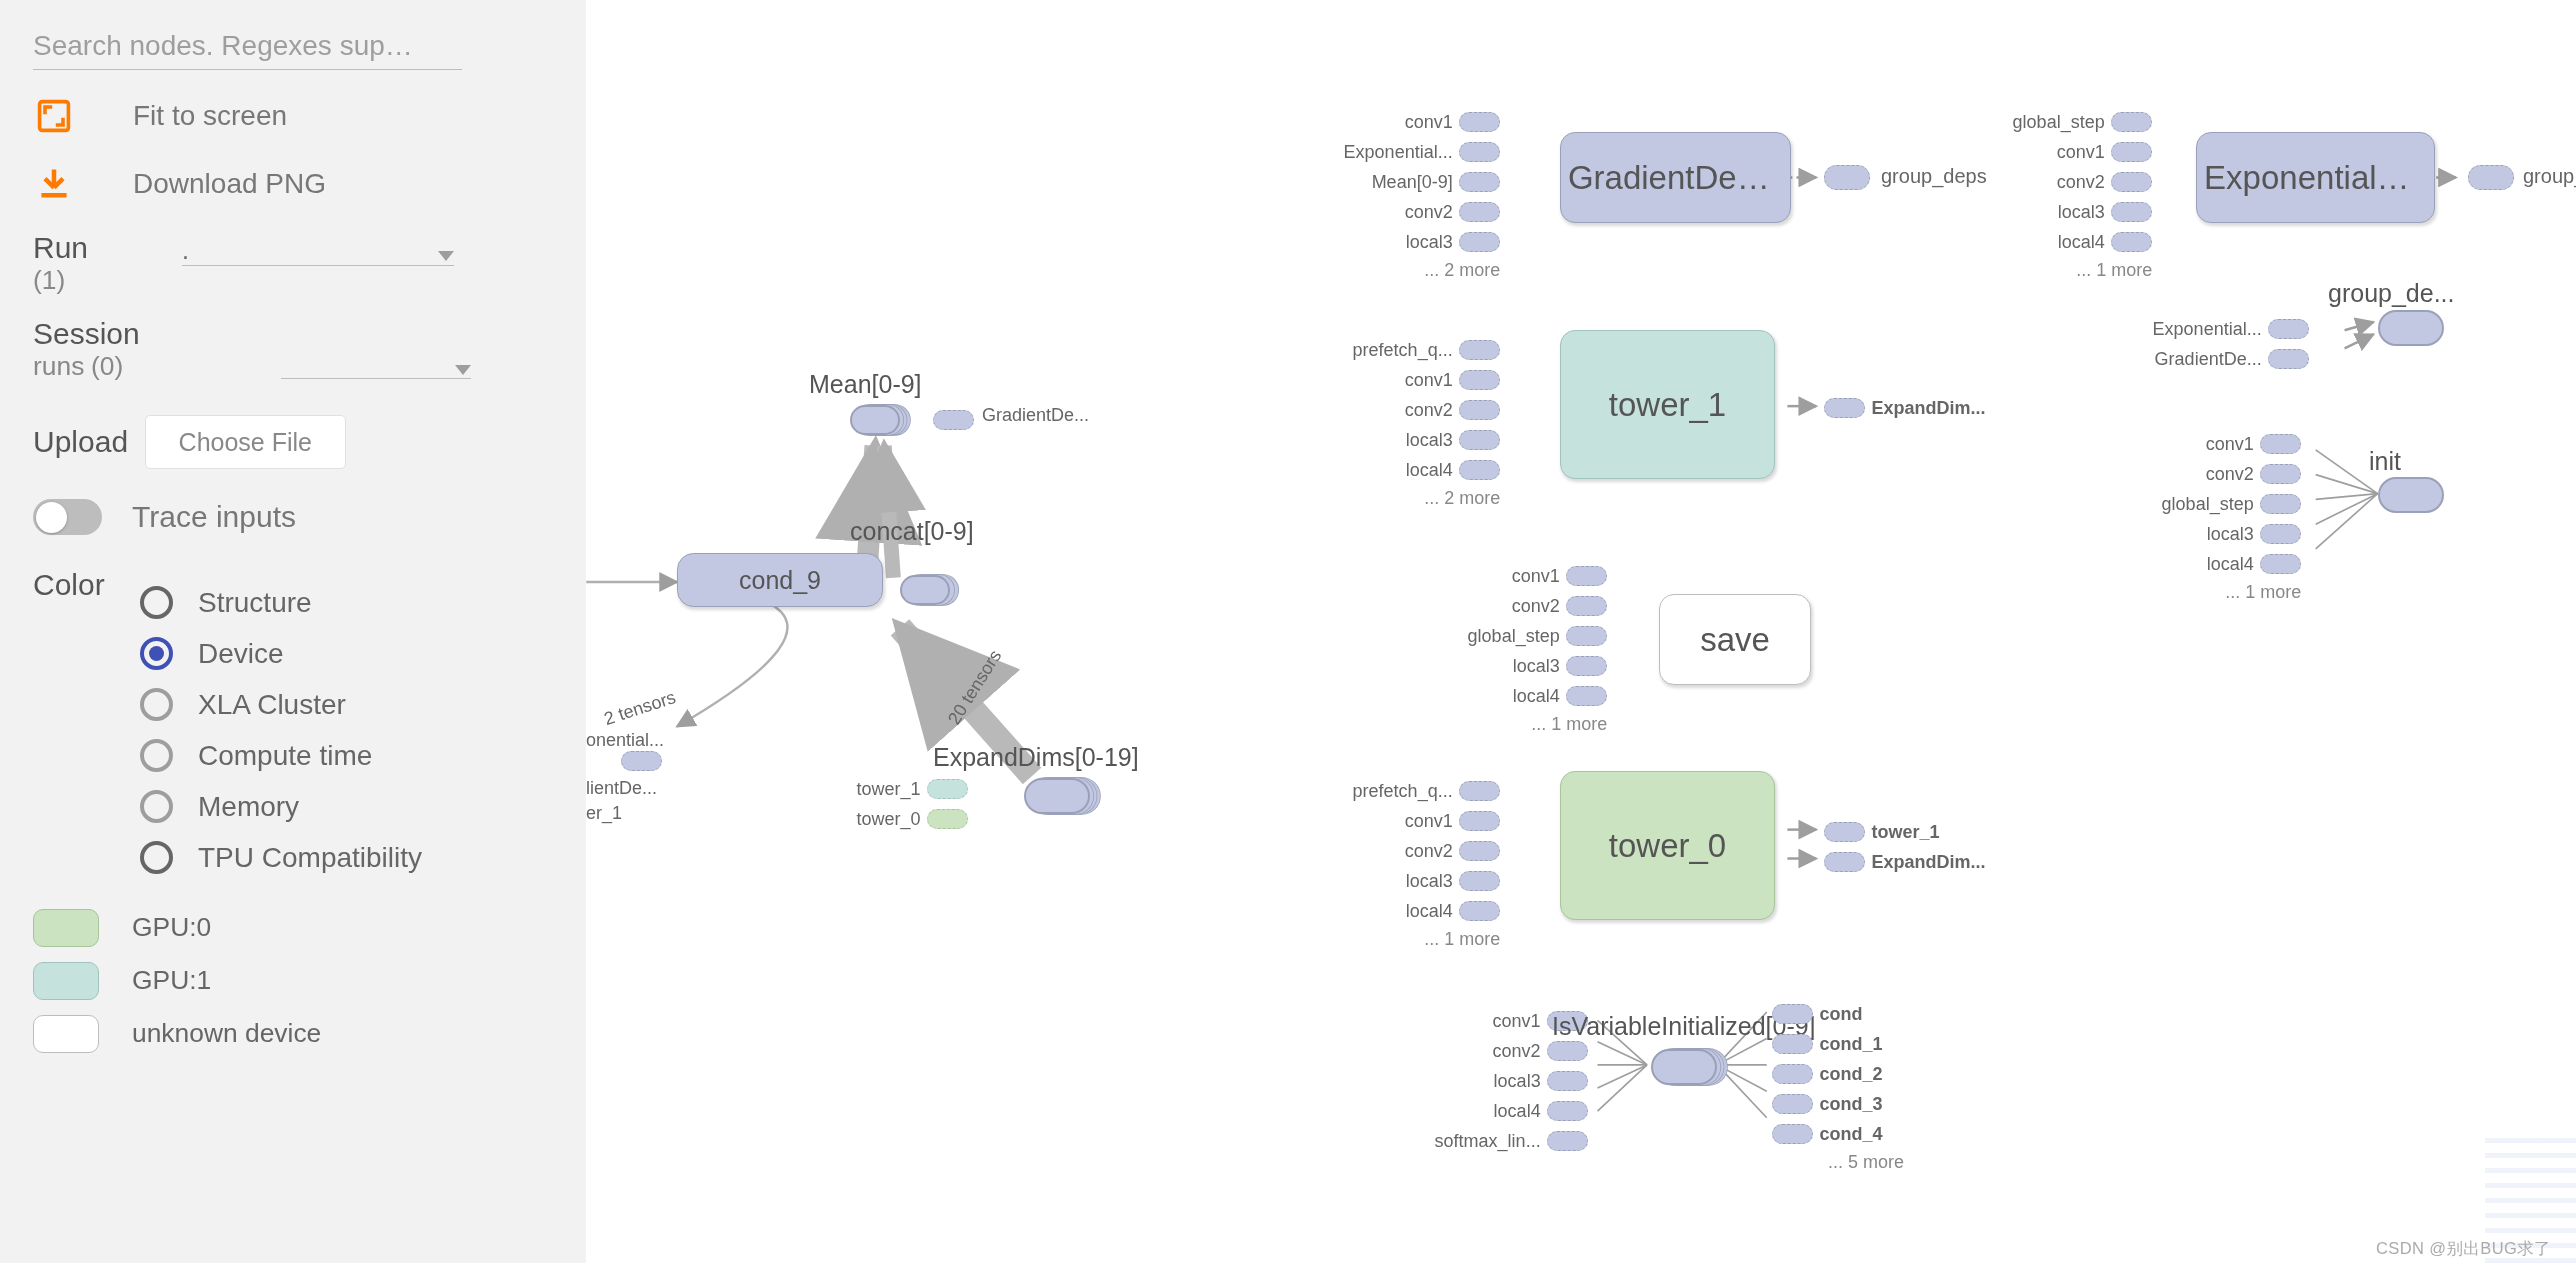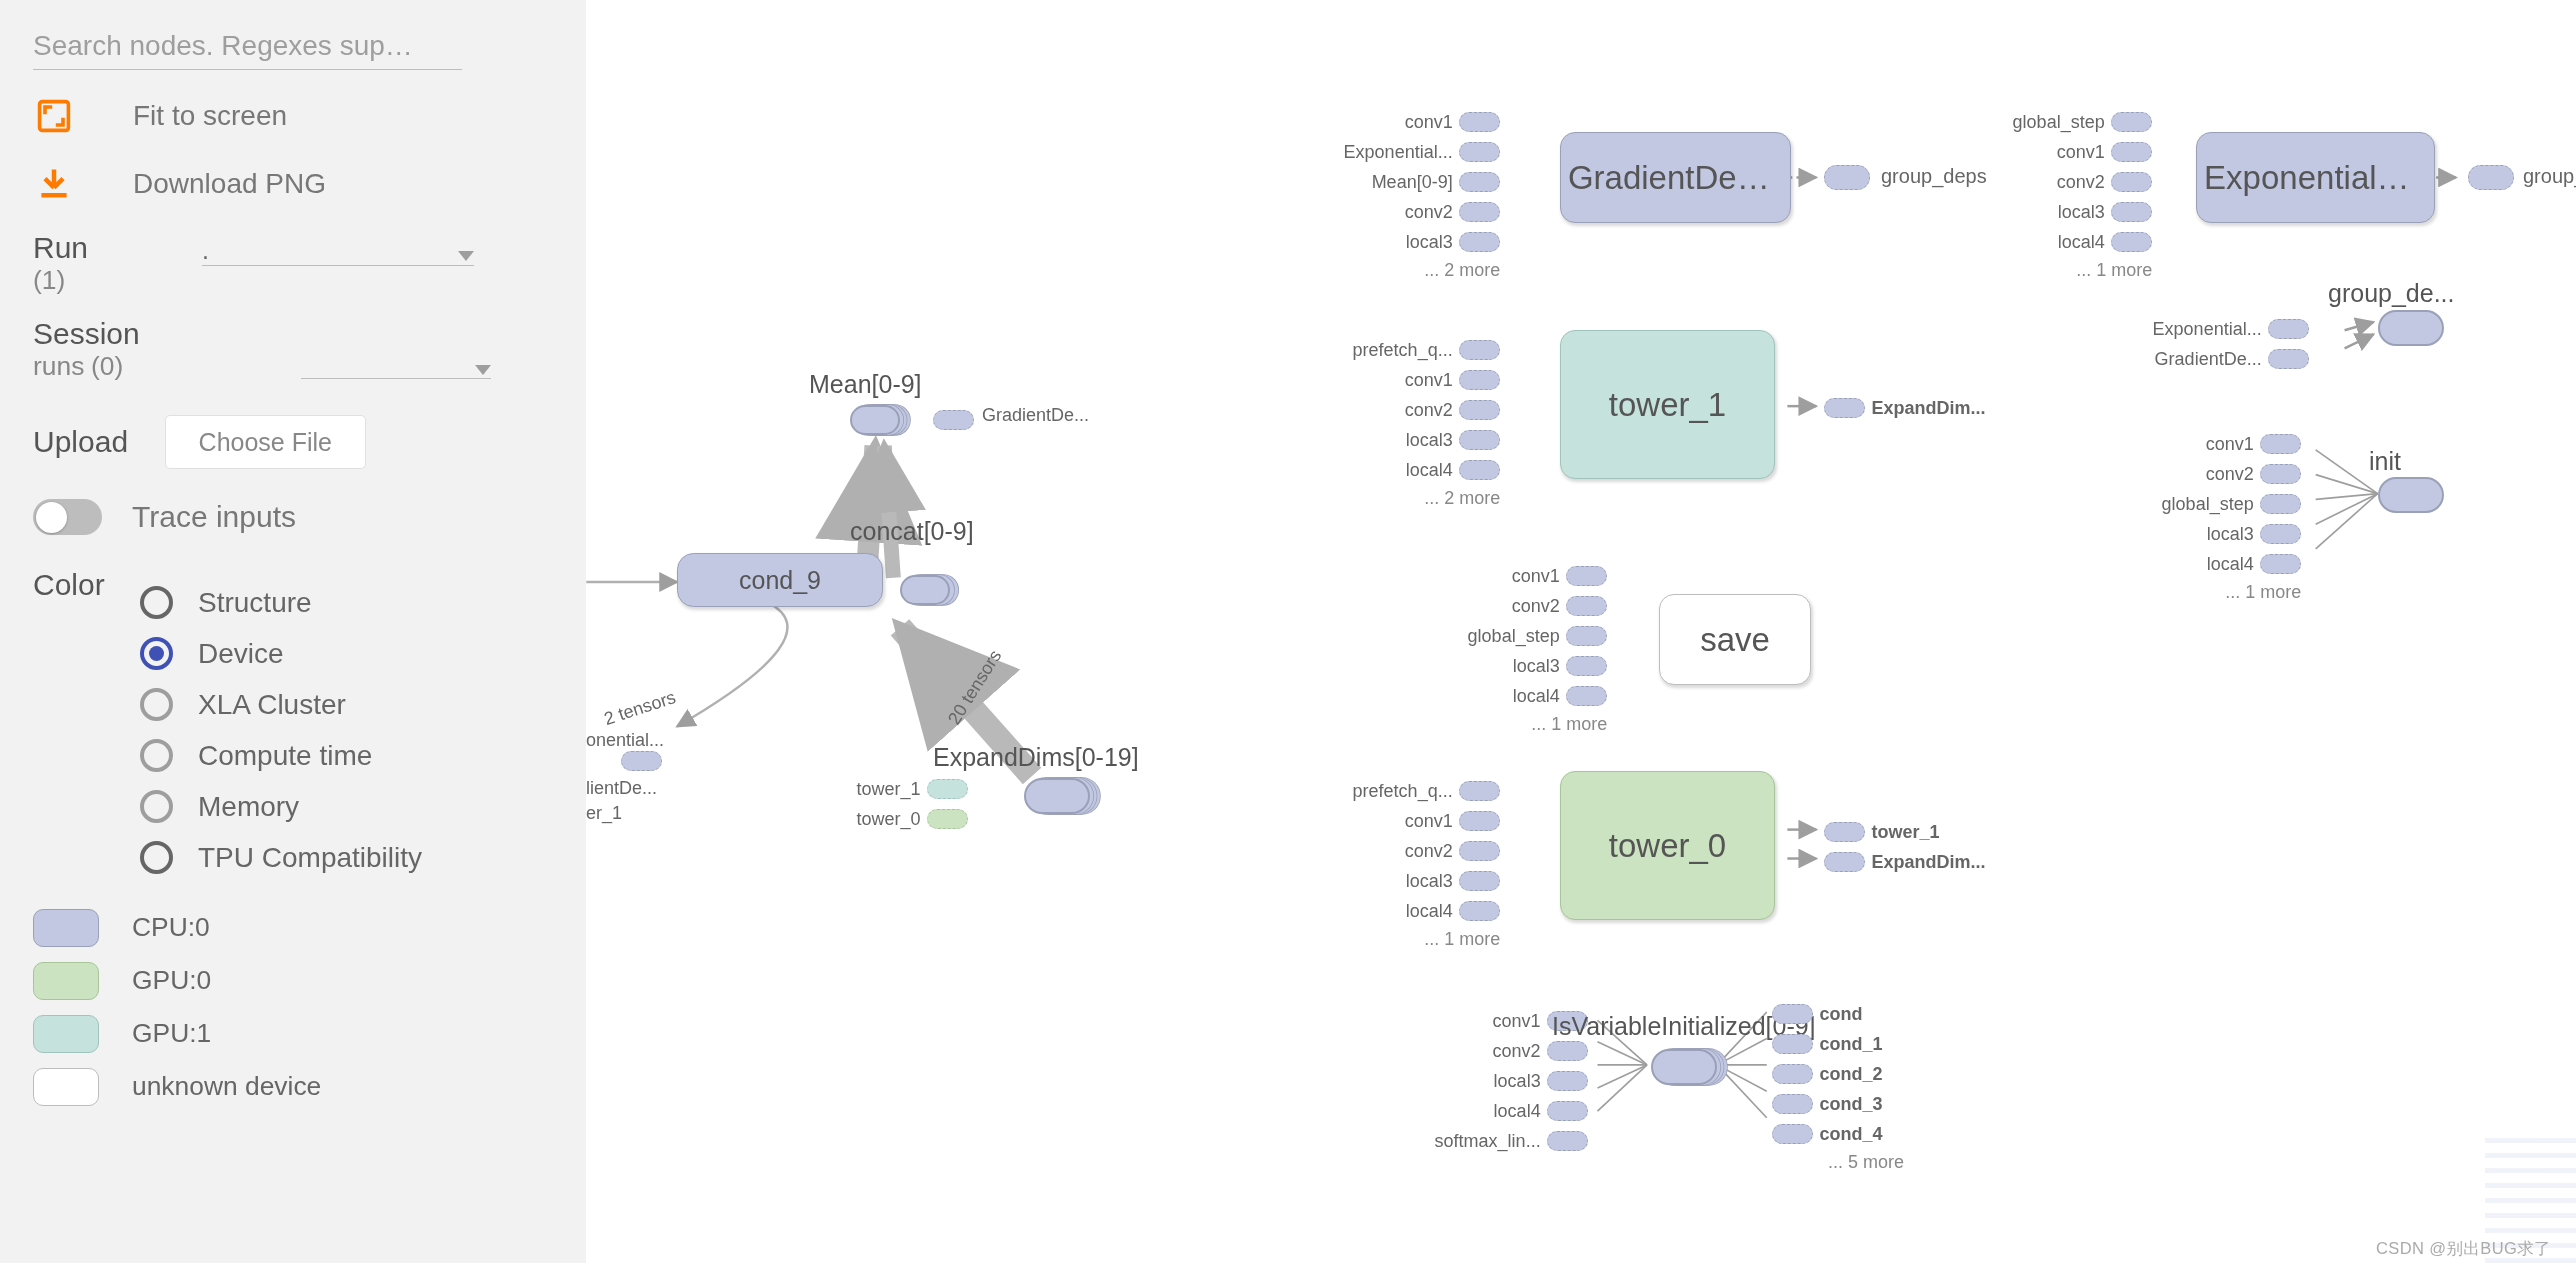--- a/index.html
+++ b/index.html
@@ -36,21 +36,21 @@
   .row { display: flex; align-items: center; margin: 26.4px 0; gap: 9px; }
   .icon-box {
     width: 41px; height: 41px;
     display: flex; align-items: center; justify-content: center;
     margin-right: 50px;
     flex-shrink: 0;
   }
   .icon-box svg { width: 36px; height: 36px; stroke: #ff7a00; fill: none; stroke-width: 4; }
   .icon-download svg { fill: #ff7a00; stroke: none; }
   .sidebar-label { color: #777; }
-  .form-row { display:flex; align-items:flex-end; margin: 21.5px 0 8.3px 0; gap: 20px; }
+  .form-row { display:flex; align-items:flex-end; margin: 21.5px 0 8.3px 0; }
   .form-label { font-size: 30px; color: #555; width: 149px; }
   .form-sub { font-size: 26.4px; color: #888; }
   .dropdown {
     width: 272px; height: 25px;
     border-bottom: 1.7px solid #bdbdbd;
     position: relative;
     font-size: 25px;
     color:#666;
     display:flex; align-items:flex-end; justify-content:space-between;
   }
@@ -258,24 +258,20 @@
           </div>
         <div class="radio-row">
             <span class="radio"></span>
             <span class="radio-label">TPU Compatibility</span>
           </div>
       </div>
     </div>
 
     <div style="margin-top:16.5px;">
       <div class="legend-row">
-          <span class="swatch" style="background:#c2c8e2;border-color:#9aa0b8"></span>
-          <span class="legend-label">CPU:0</span>
-        </div>
-      <div class="legend-row">
           <span class="swatch" style="background:#cbe3c0;border-color:#a8c49a"></span>
           <span class="legend-label">GPU:0</span>
         </div>
       <div class="legend-row">
           <span class="swatch" style="background:#c5e2dd;border-color:#a0c4bd"></span>
           <span class="legend-label">GPU:1</span>
         </div>
       <div class="legend-row">
           <span class="swatch" style="background:#fff;border-color:#bdbdbd"></span>
           <span class="legend-label">unknown device</span>

